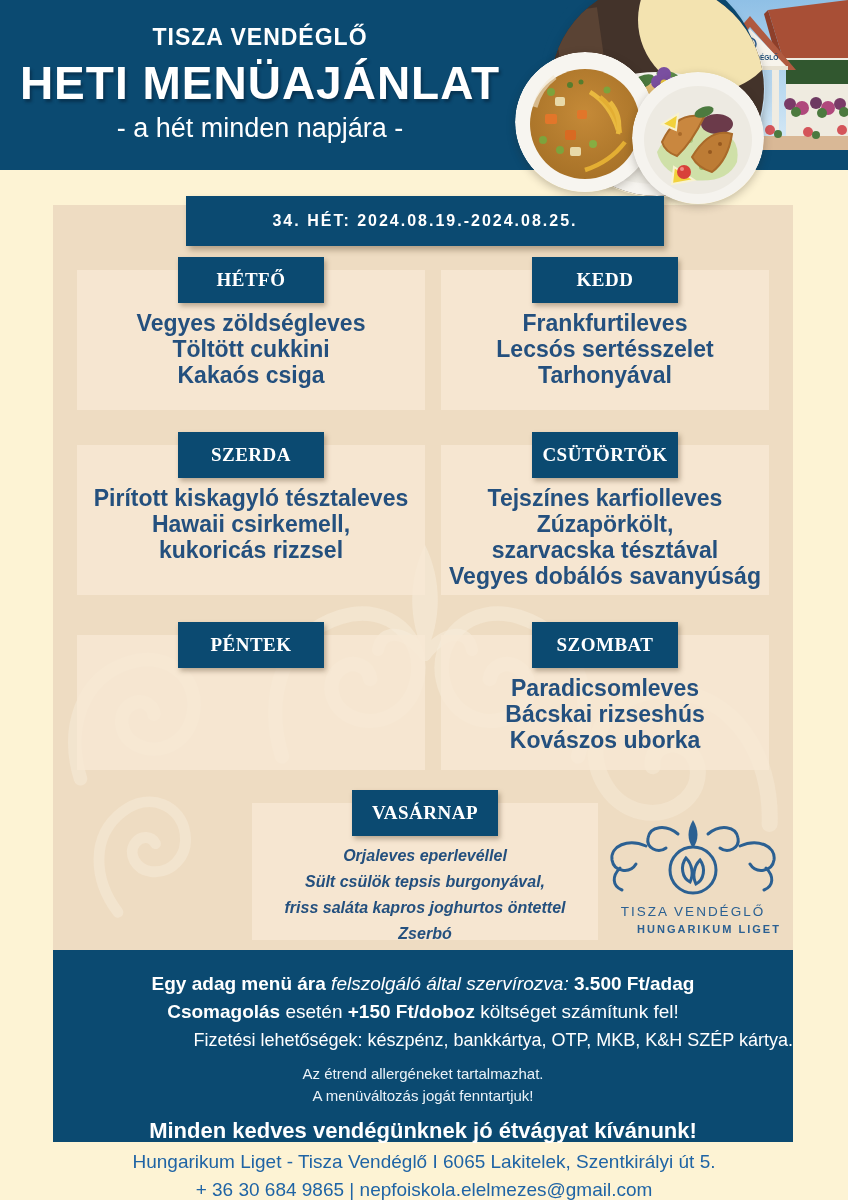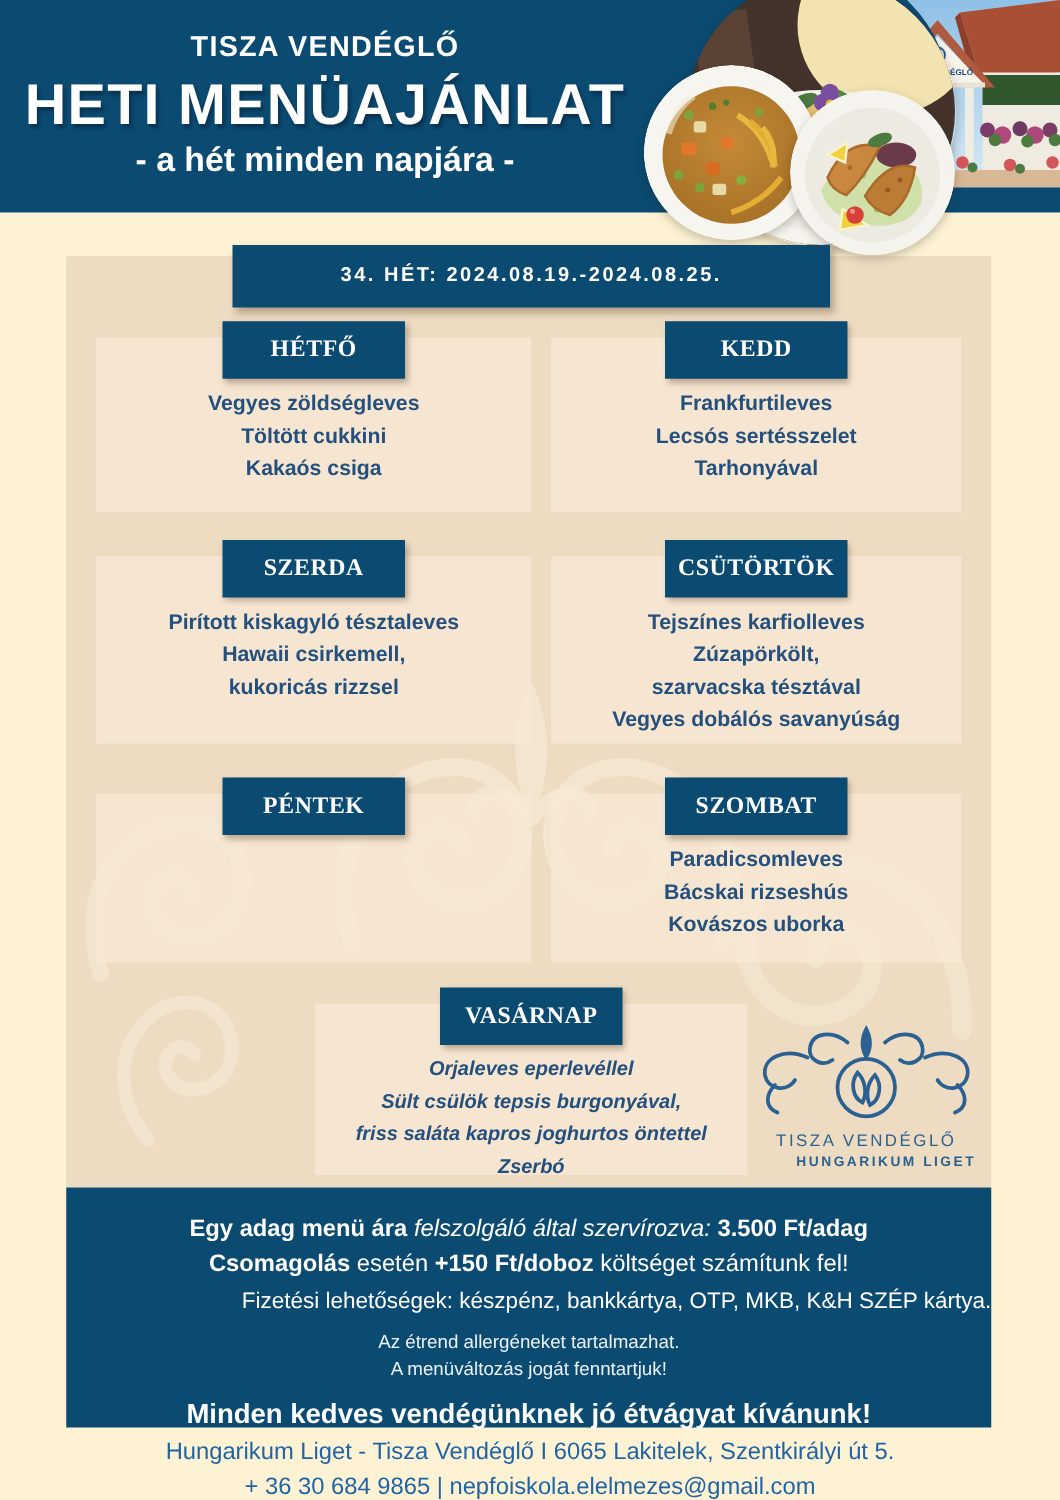--- a/index.html
+++ b/index.html
@@ -6,40 +6,40 @@
   .page{position:relative;width:848px;height:1200px;background:#fdf3d4;overflow:hidden;
         font-family:"Liberation Sans",sans-serif;}
   .abs{position:absolute;}
 
   
   .header-band{left:0;top:0;width:848px;height:170px;background:#0b4a71;z-index:1;}
   .header-text{left:0;top:24px;width:520px;text-align:center;z-index:2;color:#fff;}
   .restaurant-name{font-size:23px;font-weight:bold;letter-spacing:1px;}
   .main-title{font-size:46px;font-weight:bold;letter-spacing:1px;margin-top:5px;
               text-shadow:2px 3px 3px rgba(5,25,45,.45);}
-  .sub-title{font-size:27px;font-weight:700;margin-top:3px;}
+  .sub-title{font-size:27px;font-weight:400;margin-top:3px;}
 
   
   .collage{z-index:5;}
   .navy-disc{left:540px;top:-30px;width:220px;height:220px;border-radius:50%;background:#0b4a71;z-index:4;}
   .photo-circle{border-radius:50%;overflow:hidden;box-shadow:0 3px 8px rgba(40,30,20,.25);}
 
   
   .week-banner{left:186px;top:196px;width:478px;height:50px;background:#0b4a71;color:#fff;
     font-size:16px;font-weight:bold;letter-spacing:2px;text-align:center;line-height:50px;
     z-index:6;box-shadow:3px 4px 6px rgba(70,45,20,.35);}
 
   
   .menu-panel{left:53px;top:205px;width:740px;height:745px;background:#eedcc2;z-index:1;}
   .watermark{z-index:2;pointer-events:none;}
   .day-card{background:rgba(247,233,212,0.8);z-index:3;}
   .day-box{position:absolute;top:-13px;left:50%;transform:translateX(-50%);
     width:146px;height:46px;background:#0b4a71;color:#fff;font-size:19px;font-weight:bold;
     letter-spacing:.5px;text-align:center;line-height:46px;box-shadow:2px 3px 5px rgba(70,45,20,.35);font-family:Liberation Serif, serif;}
-  .day-items{padding-top:40px;text-align:center;font-size:17px;font-weight:bold;
+  .day-items{padding-top:40px;text-align:center;font-size:23px;font-weight:bold;
     color:#24507e;line-height:26px;white-space:nowrap;}
   .sunday .day-items{font-size:16px;font-style:italic;}
 
   
   .logo-block{left:598px;top:816px;width:190px;text-align:center;z-index:3;color:#2b6092;}
   .logo-name{font-size:13.5px;letter-spacing:2px;margin-top:4px;}
   .logo-subname{font-size:11px;font-weight:bold;letter-spacing:2px;margin-top:4px;padding-left:32px;}
 
   
   .info-panel{left:53px;top:950px;width:740px;height:192px;background:#0b4a71;color:#fff;

